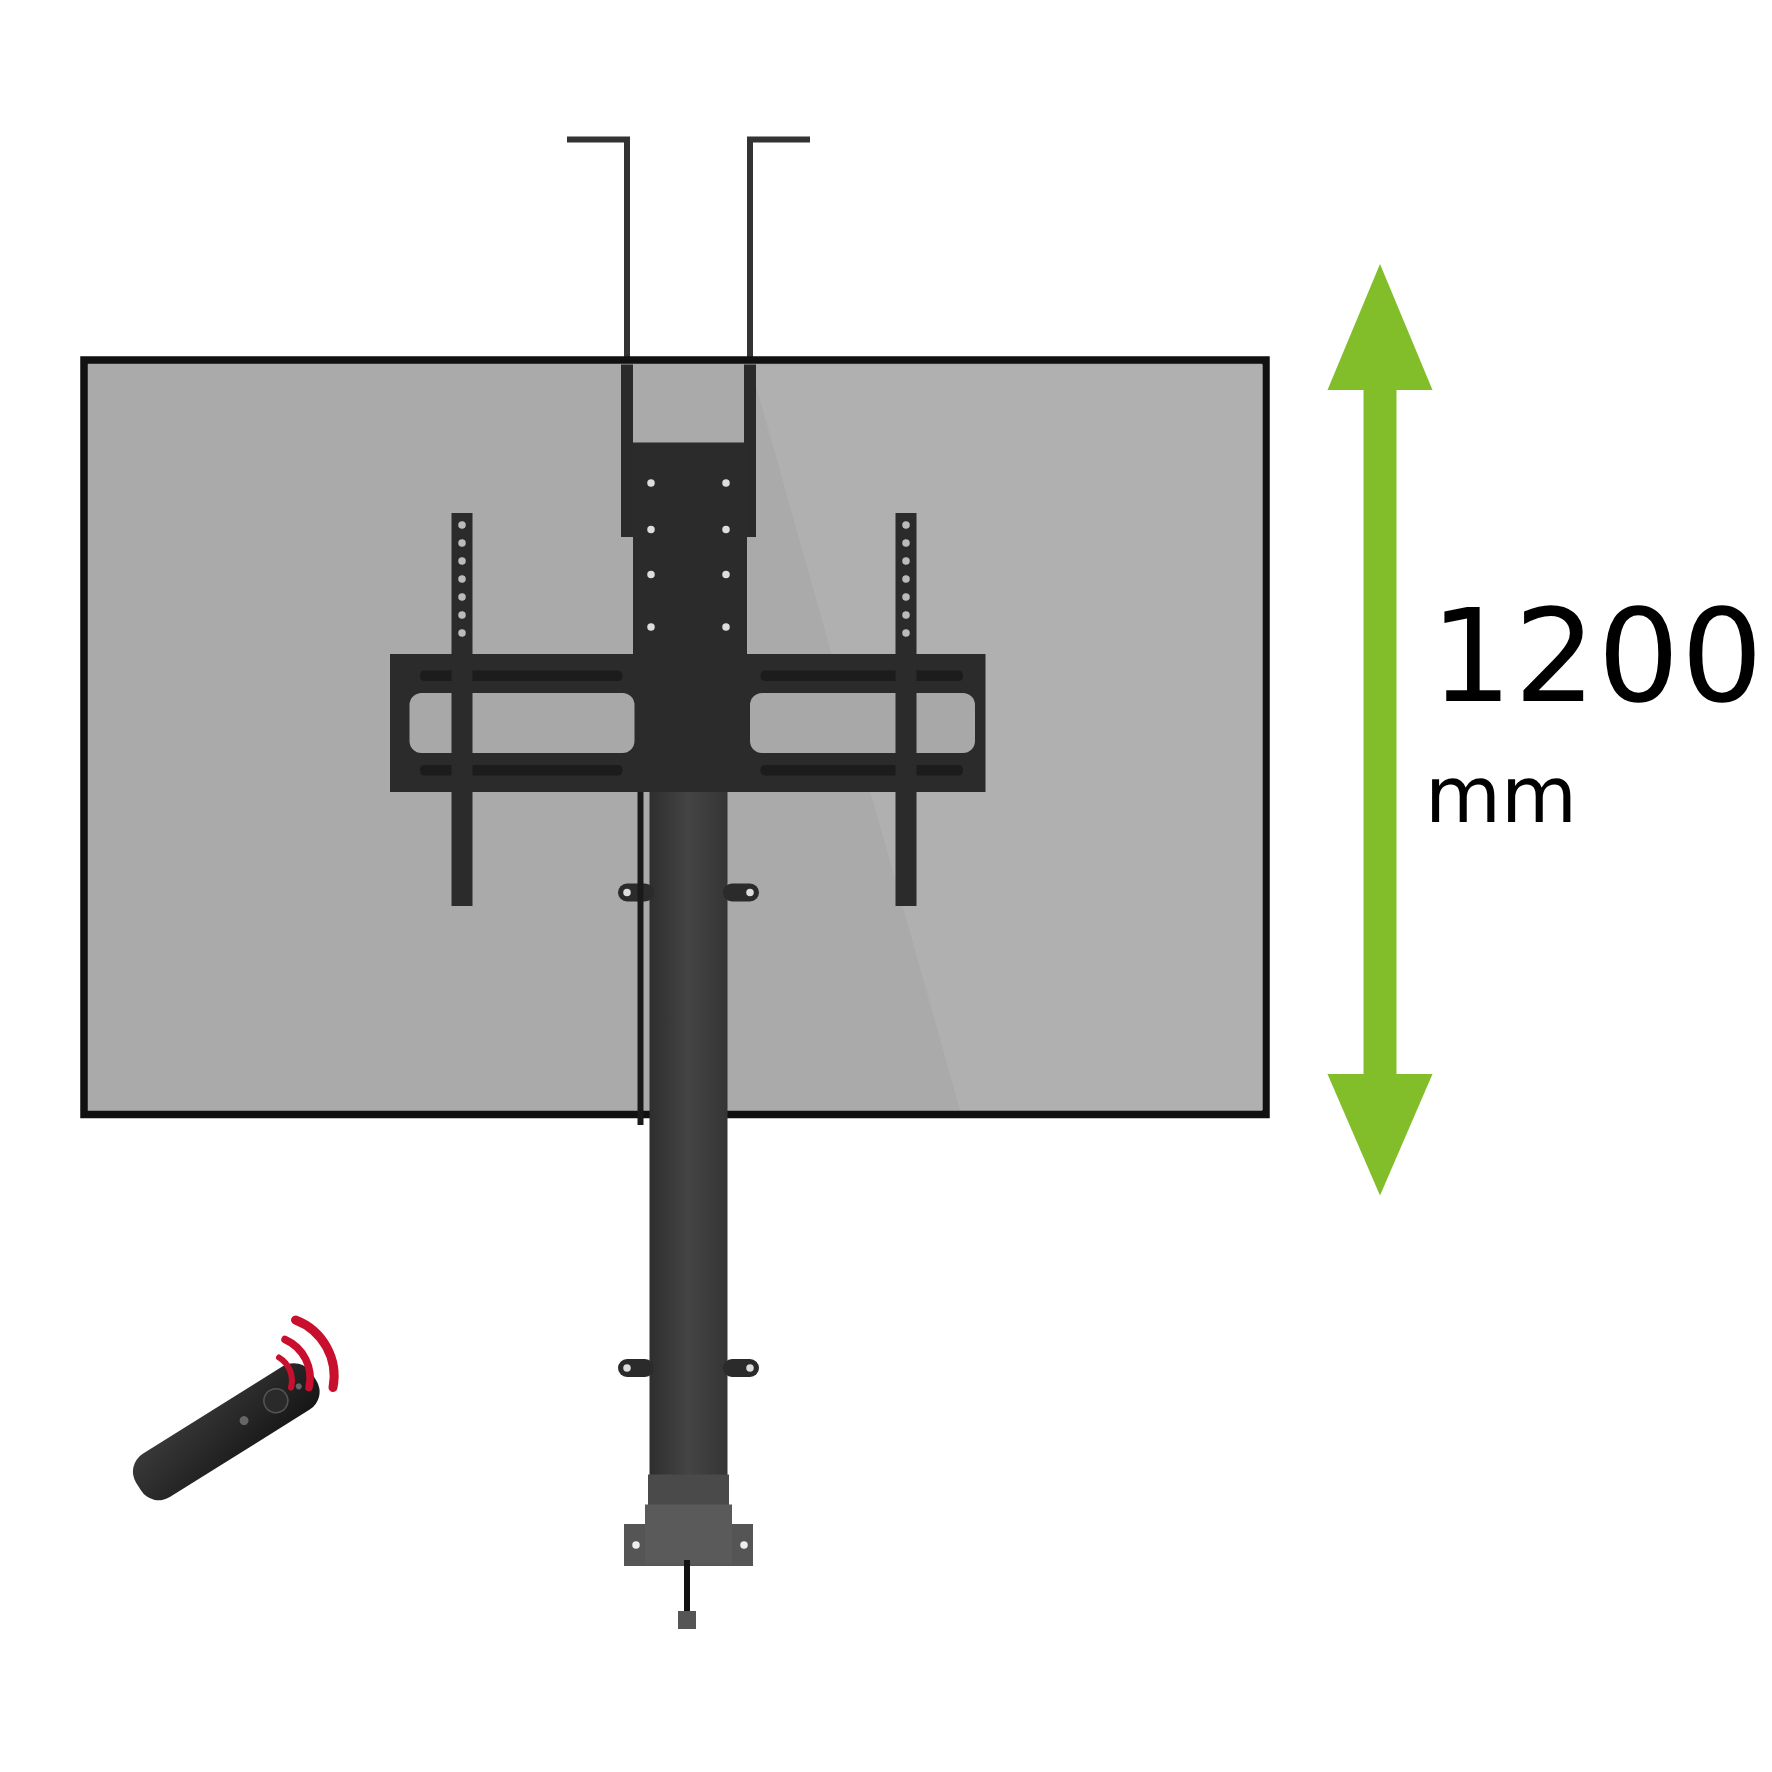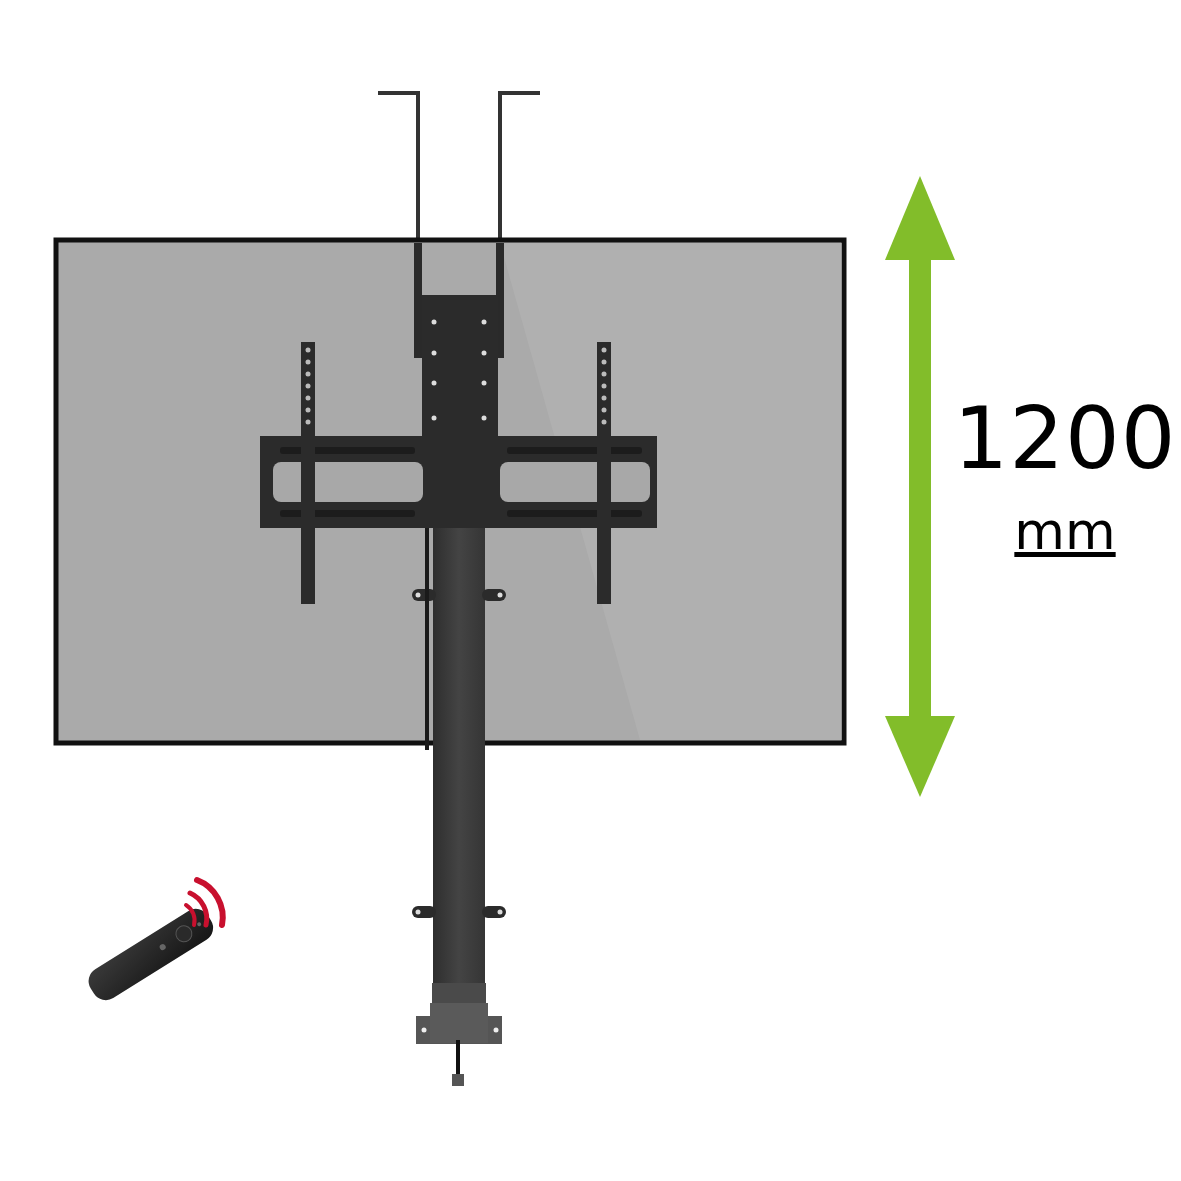--- a/index.html
+++ b/index.html
@@ -1,19 +1,19 @@
 <!DOCTYPE html>
 <html><head>
 <meta charset="utf-8">
 <style>
   html, body { margin: 0; padding: 0; background: #ffffff; }
   body { width: 1181px; height: 1181px; position: relative; overflow: hidden; font-family: "DejaVu Sans", sans-serif; }
   #scene { position: absolute; left: 0; top: 0; width: 1181px; height: 1181px; }
   .dim-value { position: absolute; left: 950px; top: 395px; width: 230px; text-align: center; font-size: 86px; line-height: 1; color: #000; letter-spacing: 1px; font-family: "DejaVu Sans", sans-serif; }
-  .dim-unit { position: absolute; left: 950px; top: 505px; width: 230px; text-align: center; font-size: 52px; line-height: 1; color: #000; font-family: "DejaVu Sans", sans-serif; text-decoration: underline; }
+  .dim-unit { position: absolute; left: 950px; top: 505px; width: 230px; font-size: 52px; line-height: 1; color: #000; font-family: "DejaVu Sans", sans-serif; }
 </style>
 </head>
 <body>
 
 <svg id="scene" viewBox="0 0 1181 1181" xmlns="http://www.w3.org/2000/svg">
   <defs>
     <linearGradient id="colGrad" x1="0" x2="1">
       <stop offset="0" stop-color="#2e2e2e"></stop>
       <stop offset="0.5" stop-color="#444"></stop>
       <stop offset="1" stop-color="#353535"></stop>

